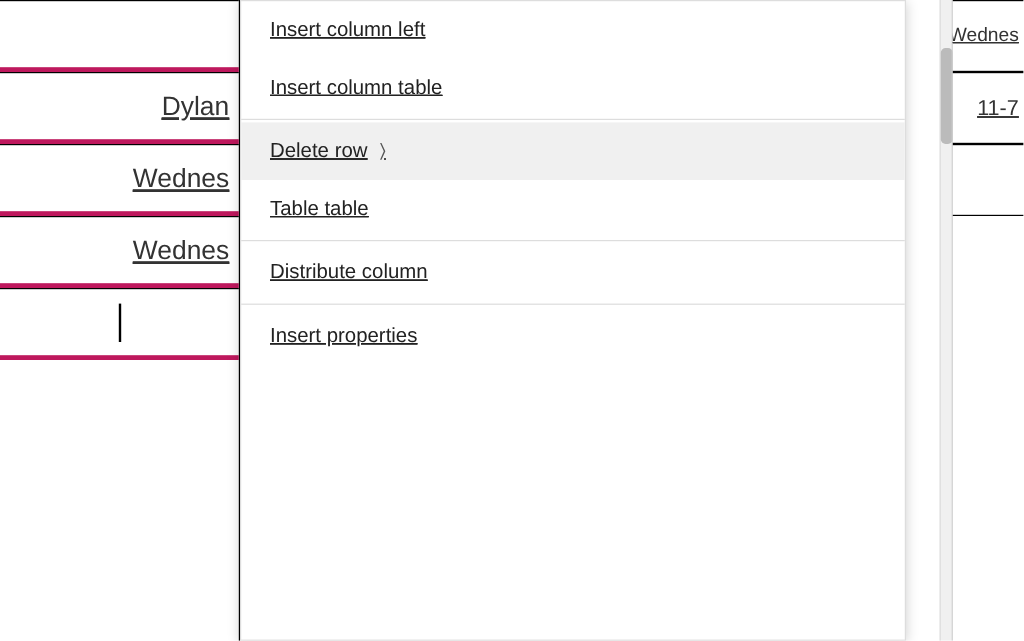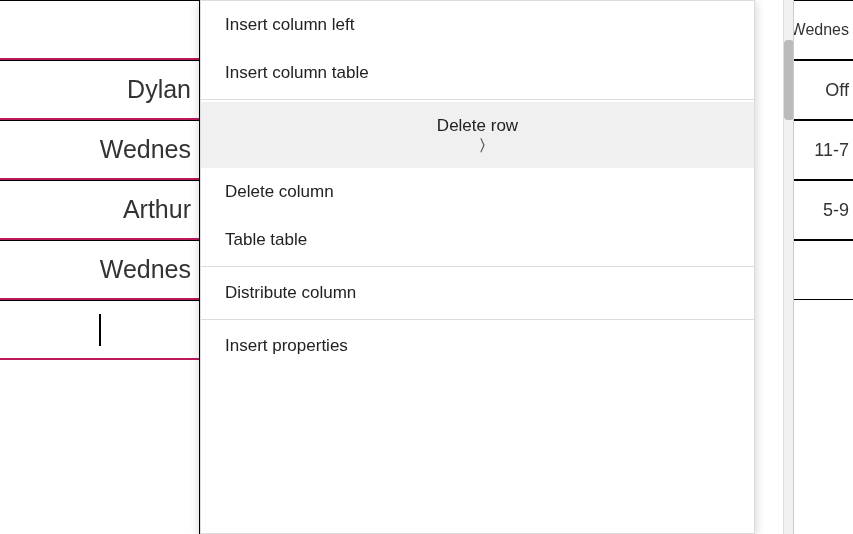--- a/index.html
+++ b/index.html
@@ -1,15 +1,15 @@
 <!DOCTYPE html>
 <html><head>
   <meta charset="utf-8">
   <style>
-    * { margin: 0; padding: 0; box-sizing: border-box; }
+    * { margin: 0; padding: 0; box-sizing: border-box; text-decoration: underline; }
 
     body {
       width: 853px;
       height: 534px;
       overflow: hidden;
       font-family: Arial, sans-serif;
       background: #fff;
       position: relative;
     }
 
@@ -19,27 +19,27 @@
       top: 0;
       left: 0;
       width: 200px;
       height: 534px;
       border-right: 1px solid #000;
     }
 
     .table-cell {
       width: 100%;
       height: 60px;
-      border-bottom: 2px solid #be185d;
+      border-bottom: 4px solid #be185d;
       border-top: 1px solid #000;
       display: flex;
       align-items: center;
       justify-content: flex-end;
       padding-right: 8px;
-      font-size: 25px;
+      font-size: 22px;
       color: #333;
     }
 
     .table-cell.cursor-cell {
       justify-content: center;
       padding-right: 0;
     }
 
     .cursor-bar {
       width: 2px;
@@ -121,21 +121,20 @@
       font-size: 17px;
       color: #222;
       cursor: pointer;
       display: flex;
       align-items: center;
     }
 
     .menu-item:hover,
     .menu-item.hovered {
       background: #f0f0f0;
-      flex-direction: column;
     }
 
     .menu-divider {
       border: none;
       border-top: 1px solid #ddd;
       margin: 2px 0;
     }
 
     .cursor-icon {
       display: inline-block;
@@ -149,46 +148,40 @@
 
 <div class="table-area">
   <div class="table-cell"></div>
   <div class="table-cell">
     <span>Dylan</span>
   </div>
   <div class="table-cell">
     <span>Wednes</span>
   </div>
   <div class="table-cell">
-    <span>Arthur</span>
-  </div>
-  <div class="table-cell">
     <span>Wednes</span>
   </div>
   <div class="table-cell cursor-cell">
     <div class="cursor-bar"></div>
   </div>
 </div>
 
 <div class="context-menu">
   <div class="menu-item">
     <span>Insert column left</span>
   </div>
   <div class="menu-item">
     <span>Insert column table</span>
   </div>
   <hr class="menu-divider">
   <div class="menu-item hovered">
     <span>Delete row</span>
     <span class="cursor-icon">〉</span>
   </div>
   <div class="menu-item">
-    <span>Delete column</span>
-  </div>
-  <div class="menu-item">
     <span>Table table</span>
   </div>
   <hr class="menu-divider">
   <div class="menu-item">
     <span>Distribute column</span>
   </div>
   <hr class="menu-divider">
   <div class="menu-item">
     <span>Insert properties</span>
   </div>
@@ -196,22 +189,16 @@
 
 <div class="scrollbar-track">
   <div class="scrollbar-thumb"></div>
 </div>
 
 <div class="right-col">
   <div class="right-cell header-cell">
     <span>Wednes</span>
   </div>
   <div class="right-cell">
-    <span>Off</span>
-  </div>
-  <div class="right-cell">
     <span>11-7</span>
   </div>
-  <div class="right-cell">
-    <span>5-9</span>
-  </div>
   <div class="right-cell"></div>
 </div>
 
 </body></html>

